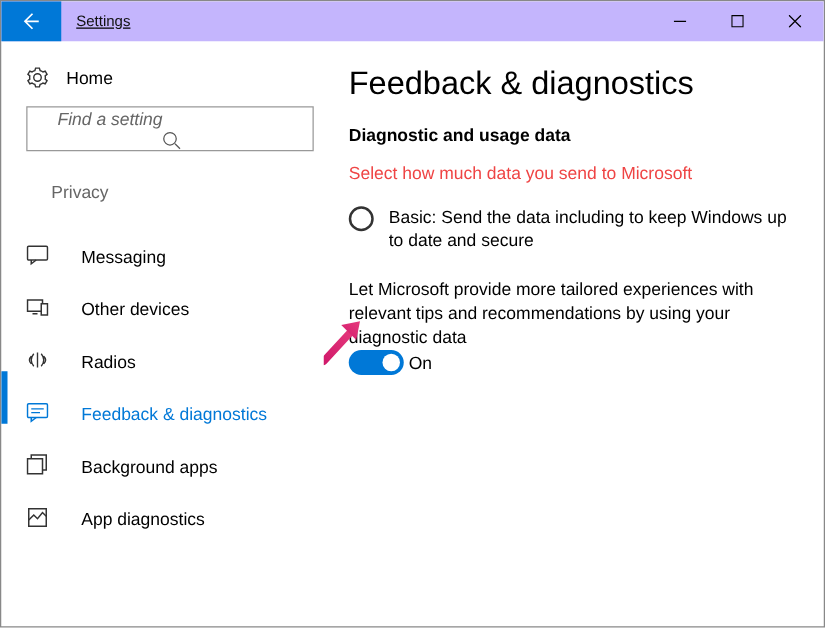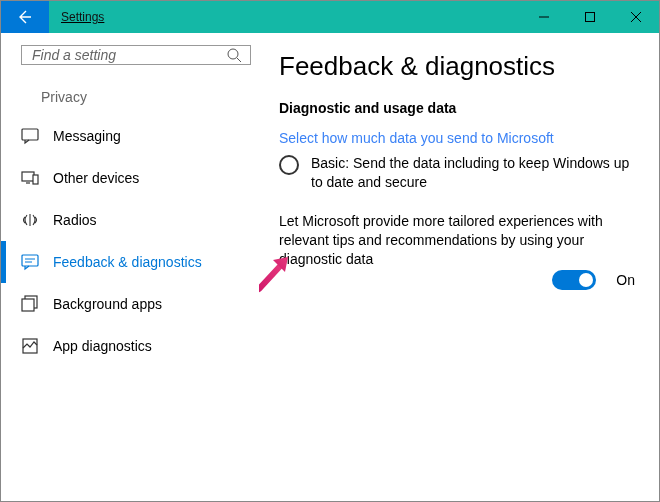--- a/index.html
+++ b/index.html
@@ -10,21 +10,21 @@
     background: #fff;
     width: 660px;
     height: 502px;
     overflow: hidden;
     border: 1px solid #888;
   }
   .titlebar {
     display: flex;
     align-items: stretch;
     height: 32px;
-    background: #14b8a6;
+    background: #c4b5fd;
     text-decoration: underline;
   }
   .back-btn {
     width: 48px;
     background: #0078d7;
     display: flex;
     align-items: center;
     justify-content: center;
     color: #fff;
   }
@@ -58,46 +58,47 @@
     display: flex;
     align-items: center;
     gap: 14px;
     padding: 8px 0 14px 0;
     font-size: 14px;
   }
   .home-row .icon { width: 18px; display:flex; justify-content:center; }
   .searchbox {
     border: 1px solid #999;
     width: 230px;
-    height: 20px;
+    height: 36px;
     display: flex;
     align-items: center;
     padding: 0 8px 0 10px;
     margin-bottom: 24px;
+    flex-direction: column;
   }
   .searchbox input {
     border: none;
     outline: none;
     flex: 1;
     font-size: 14px;
     font-style: italic;
     color: #666;
     background: transparent;
   }
   .searchbox input::placeholder { color: #666; font-style: italic; }
   .group-label {
     color: #666;
     font-size: 14px;
     margin-bottom: 10px;
     margin-left: 20px;
   }
   .nav-item {
     display: flex;
-    align-items: center;
-    gap: 14px;
+    align-items: flex-end;
+    gap: 26px;
     height: 42px;
     font-size: 14px;
     color: #000;
     position: relative;
     padding-left: 0;
   }
   .nav-item .icon { width: 18px; display:flex; justify-content:center; color:#333; }
   .nav-item.selected {
     color: #0078d7;
   }
@@ -122,22 +123,22 @@
     font-weight: 400;
     margin-bottom: 18px;
   }
   .h2 {
     font-size: 14px;
     font-weight: 700;
     margin-bottom: 14px;
   }
   .desc {
     font-size: 14px;
-    margin-bottom: 8px;
-    color: #3b82f6;
+    margin-bottom: 18px;
+    color: #ef4444;
   }
   .radio-option {
     display: flex;
     gap: 12px;
     margin-bottom: 20px;
     align-items: flex-start;
   }
   .radio-circle {
     width: 20px;
     height: 20px;
@@ -163,22 +164,21 @@
     line-height: 1.35;
   }
   .tailored {
     font-size: 14px;
     line-height: 1.35;
     margin-bottom: 2px;
   }
   .toggle-row {
     display: flex;
     align-items: center;
-    gap: 20px;
-    justify-content: flex-end;
+    gap: 4px;
   }
   .toggle {
     width: 44px;
     height: 20px;
     border-radius: 10px;
     background: #0078d7;
     position: relative;
   }
   .toggle::after {
     content: "";
@@ -221,20 +221,28 @@
   <div class="winbtn">
     <svg width="10" height="10" viewBox="0 0 10 10">
         <path d="M0 0 L10 10 M10 0 L0 10" stroke="#000" stroke-width="1"></path>
       </svg>
   </div>
 </div>
 
 <div class="content">
 
   <div class="sidebar">
+    <div class="home-row">
+      <span class="icon">
+        <svg width="18" height="18" viewBox="0 0 24 24">
+            <path fill="none" stroke="#333" stroke-width="1.5" d="M12 8a4 4 0 1 0 0 8 4 4 0 0 0 0-8zm8.4 4c0 .6-.1 1.1-.2 1.7l2 1.6-2 3.4-2.4-.8c-.9.7-1.9 1.2-3 1.5L14 22h-4l-.8-2.6c-1.1-.3-2.1-.8-3-1.5l-2.4.8-2-3.4 2-1.6c-.1-.6-.2-1.1-.2-1.7s.1-1.1.2-1.7l-2-1.6 2-3.4 2.4.8c.9-.7 1.9-1.2 3-1.5L10 2h4l.8 2.6c1.1.3 2.1.8 3 1.5l2.4-.8 2 3.4-2 1.6c.1.6.2 1.1.2 1.7z"></path>
+          </svg>
+      </span>
+      <span>Home</span>
+    </div>
 
     <div class="searchbox">
       <input type="text" placeholder="Find a setting" style="">
       <svg width="16" height="16" viewBox="0 0 16 16">
           <circle cx="7" cy="7" r="5" fill="none" stroke="#555" stroke-width="1"></circle>
           <path d="M11 11 L15 15" stroke="#555" stroke-width="1"></path>
         </svg>
     </div>
 
     <div class="group-label">Privacy</div>

